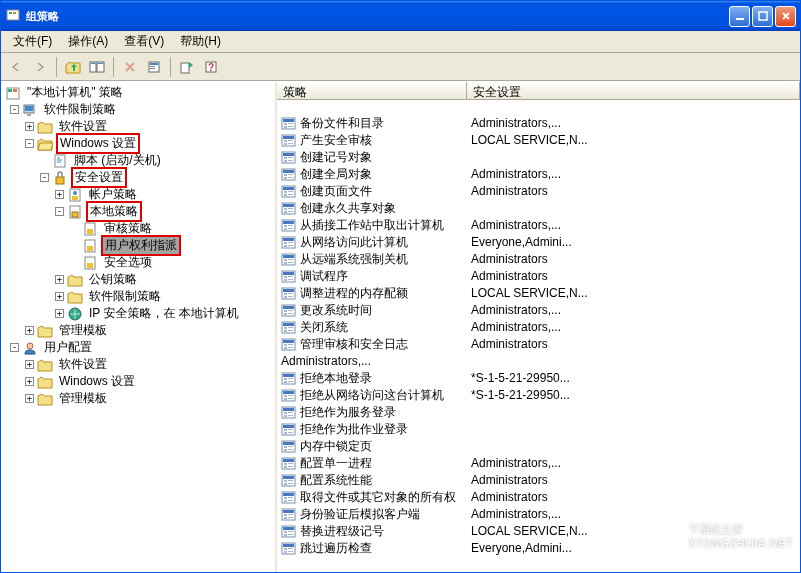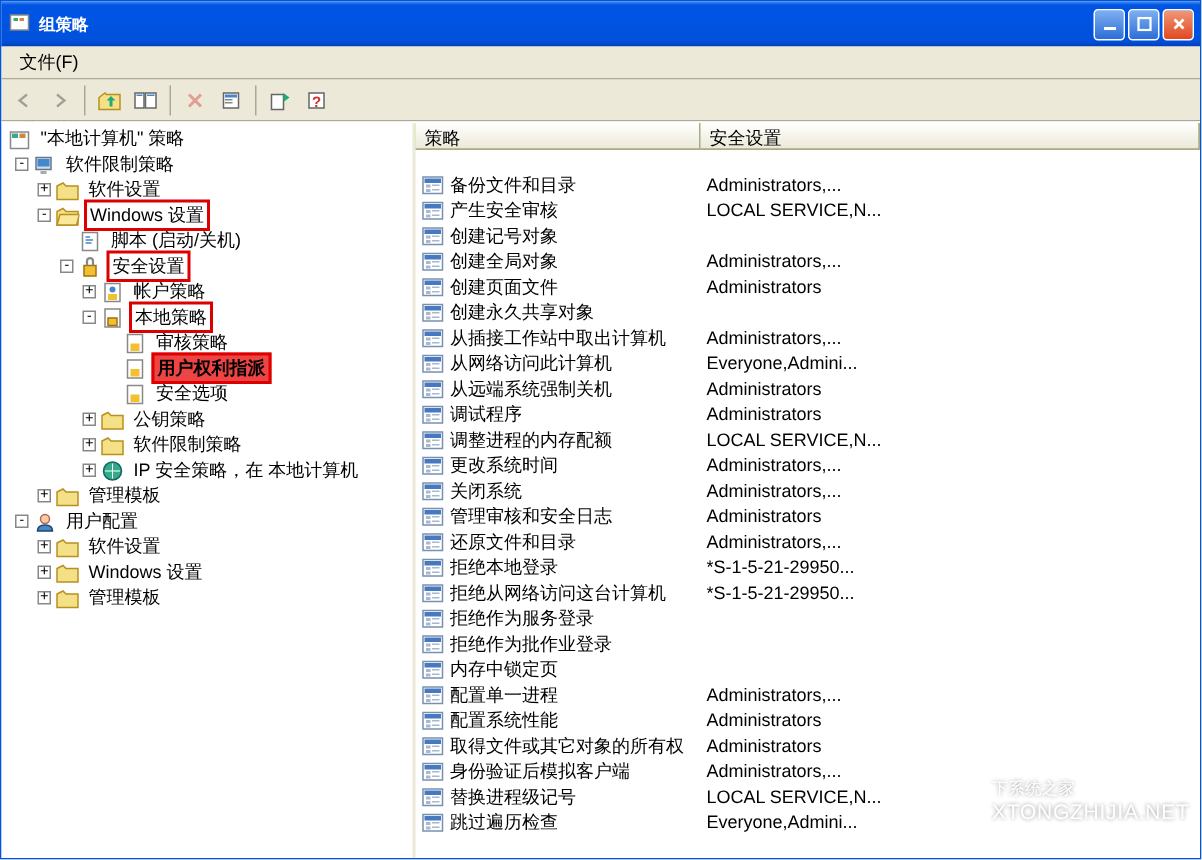--- a/index.html
+++ b/index.html
@@ -8,21 +8,21 @@
 .window { width: 801px; height: 573px; display: flex; flex-direction: column; border: 1px solid #0054e3; }
 
 .titlebar { height: 30px; background: linear-gradient(to bottom, #3c8cf0 0%, #0054e3 8%, #0054e3 40%, #0050da 88%, #003fba 100%); display: flex; align-items: center; padding: 0 4px; color: #fff; }
 .titlebar .app-icon { width: 16px; height: 16px; margin-right: 5px; display: inline-flex; align-items: center; justify-content: center; }
 .titlebar .title { flex: 1; font-size: 11px; font-weight: bold; }
 .win-btns { display: flex; gap: 2px; }
 .win-btn { width: 21px; height: 21px; border-radius: 3px; border: 1px solid #fff; display: flex; align-items: center; justify-content: center; font-weight: bold; font-family: Arial; }
 .win-min, .win-max { background: linear-gradient(to bottom, #7eb0f0, #2d6dd8); color: #fff; }
 .win-close { background: linear-gradient(to bottom, #f09878, #e04820); color: #fff; }
 
-.menubar { height: 22px; background: #ece9d8; border-bottom: 1px solid #aca899; display: flex; align-items: flex-start; padding: 0 4px; flex-direction: column; }
+.menubar { height: 22px; background: #ece9d8; border-bottom: 1px solid #aca899; display: flex; align-items: center; padding: 0 4px; }
 .menubar span { padding: 2px 8px; cursor: default; }
 
 .toolbar { height: 28px; background: #ece9d8; border-bottom: 1px solid #aca899; display: flex; align-items: center; padding: 0 4px; gap: 2px; }
 .tool-btn { width: 22px; height: 22px; display: flex; align-items: center; justify-content: center; border: 1px solid transparent; }
 .tool-btn.disabled { opacity: 0.4; }
 .tool-sep { width: 1px; height: 20px; background: #aca899; margin: 0 3px; }
 
 .content { flex: 1; display: flex; background: #fff; border-top: 1px solid #fff; overflow: hidden; }
 
 .tree-pane { width: 276px; border-right: 2px solid #ece9d8; overflow: hidden; display: flex; flex-direction: column; }
@@ -32,21 +32,21 @@
 .tree-pane::-webkit-scrollbar-thumb, .tree-scroll::-webkit-scrollbar-thumb, .list-pane::-webkit-scrollbar-thumb { background: #c8c4b4; border: 1px solid #ece9d8; }
 .tree-pane::-webkit-scrollbar-button, .tree-scroll::-webkit-scrollbar-button, .list-pane::-webkit-scrollbar-button { background: #ece9d8; border: 1px solid #aca899; height: 17px; width: 17px; }
 .tree-row { display: flex; align-items: center; height: 17px; padding-right: 4px; }
 .tree-indent { display: inline-block; }
 .tree-toggle { width: 15px; height: 15px; display: inline-flex; align-items: center; justify-content: center; cursor: pointer; }
 .tree-toggle .box { width: 9px; height: 9px; border: 1px solid #888; background: #fff; font-size: 9px; line-height: 7px; text-align: center; color: #000; font-family: monospace; }
 .tree-spacer { width: 15px; display: inline-block; }
 .tree-icon { width: 16px; height: 16px; margin-right: 3px; display: inline-flex; align-items: center; justify-content: center; }
 .tree-label { padding: 1px 3px; }
 .tree-label.hl-red { border: 2px solid #d00; padding: 0 2px; }
-.tree-label.selected { background: #ef4444; font-weight: bold; }
+.tree-label.selected { background: #a3a3a3; }
 
 .list-pane { flex: 1; overflow: auto; }
 .list-header { display: flex; position: sticky; top: 0; background: #84cc16; }
 .list-header .col { border-right: 1px solid #aca899; border-bottom: 1px solid #aca899; padding: 2px 6px; background: linear-gradient(to bottom, #fff, #ece9d8); height: 18px; }
 .col-policy { width: 190px; }
 .col-setting { flex: 1; min-width: 180px; }
 .list-row { display: flex; height: 17px; align-items: center; }
 .list-row .cell { padding: 0 4px; white-space: nowrap; overflow: hidden; text-overflow: clip; margin-top: 29px; }
 .cell-policy { width: 190px; display: flex; align-items: center; }
 .cell-setting { flex: 1; min-width: 180px; }
@@ -628,33 +628,20 @@
                   <rect x="7" y="6" width="5" height="1" fill="#a8b8d0"></rect>
                   <rect x="3" y="9" width="3" height="2" fill="#a8b8d0"></rect>
                   <rect x="7" y="9" width="5" height="1" fill="#a8b8d0"></rect>
                 </svg>
               </span>
               <span>管理审核和安全日志</span>
             </div>
             <div class="cell cell-setting">Administrators</div>
           </div>
           <div class="list-row">
-            <div class="cell cell-policy">
-              <span class="policy-icon">
-                <svg width="16" height="13">
-                  <rect x="1" y="1" width="13" height="11" fill="#fff" stroke="#7890b0"></rect>
-                  <rect x="2" y="2" width="11" height="3" fill="#4878c0"></rect>
-                  <rect x="3" y="6" width="3" height="2" fill="#a8b8d0"></rect>
-                  <rect x="7" y="6" width="5" height="1" fill="#a8b8d0"></rect>
-                  <rect x="3" y="9" width="3" height="2" fill="#a8b8d0"></rect>
-                  <rect x="7" y="9" width="5" height="1" fill="#a8b8d0"></rect>
-                </svg>
-              </span>
-              <span>还原文件和目录</span>
-            </div>
             <div class="cell cell-setting">Administrators,...</div>
           </div>
           <div class="list-row">
             <div class="cell cell-policy">
               <span class="policy-icon">
                 <svg width="16" height="13">
                   <rect x="1" y="1" width="13" height="11" fill="#fff" stroke="#7890b0"></rect>
                   <rect x="2" y="2" width="11" height="3" fill="#4878c0"></rect>
                   <rect x="3" y="6" width="3" height="2" fill="#a8b8d0"></rect>
                   <rect x="7" y="6" width="5" height="1" fill="#a8b8d0"></rect>
@@ -832,15 +819,15 @@
 </div>
 
 <div class="watermark">
   <div class="logo">
     <svg width="20" height="16">
         <path d="M2 14 L2 7 L10 2 L18 7 L18 14 L12 14 L12 9 L8 9 L8 14 Z" fill="none" stroke="#fff" stroke-width="1.5"></path>
       </svg>
   </div>
   <div>
     <div>下系统之家</div>
-    <div style="font-size:14px;letter-spacing:0.5px">XTONGZHIJIA.NET</div>
+    <div style="font-size:11px;letter-spacing:0.5px">XTONGZHIJIA.NET</div>
   </div>
 </div>
 
 </body></html>

